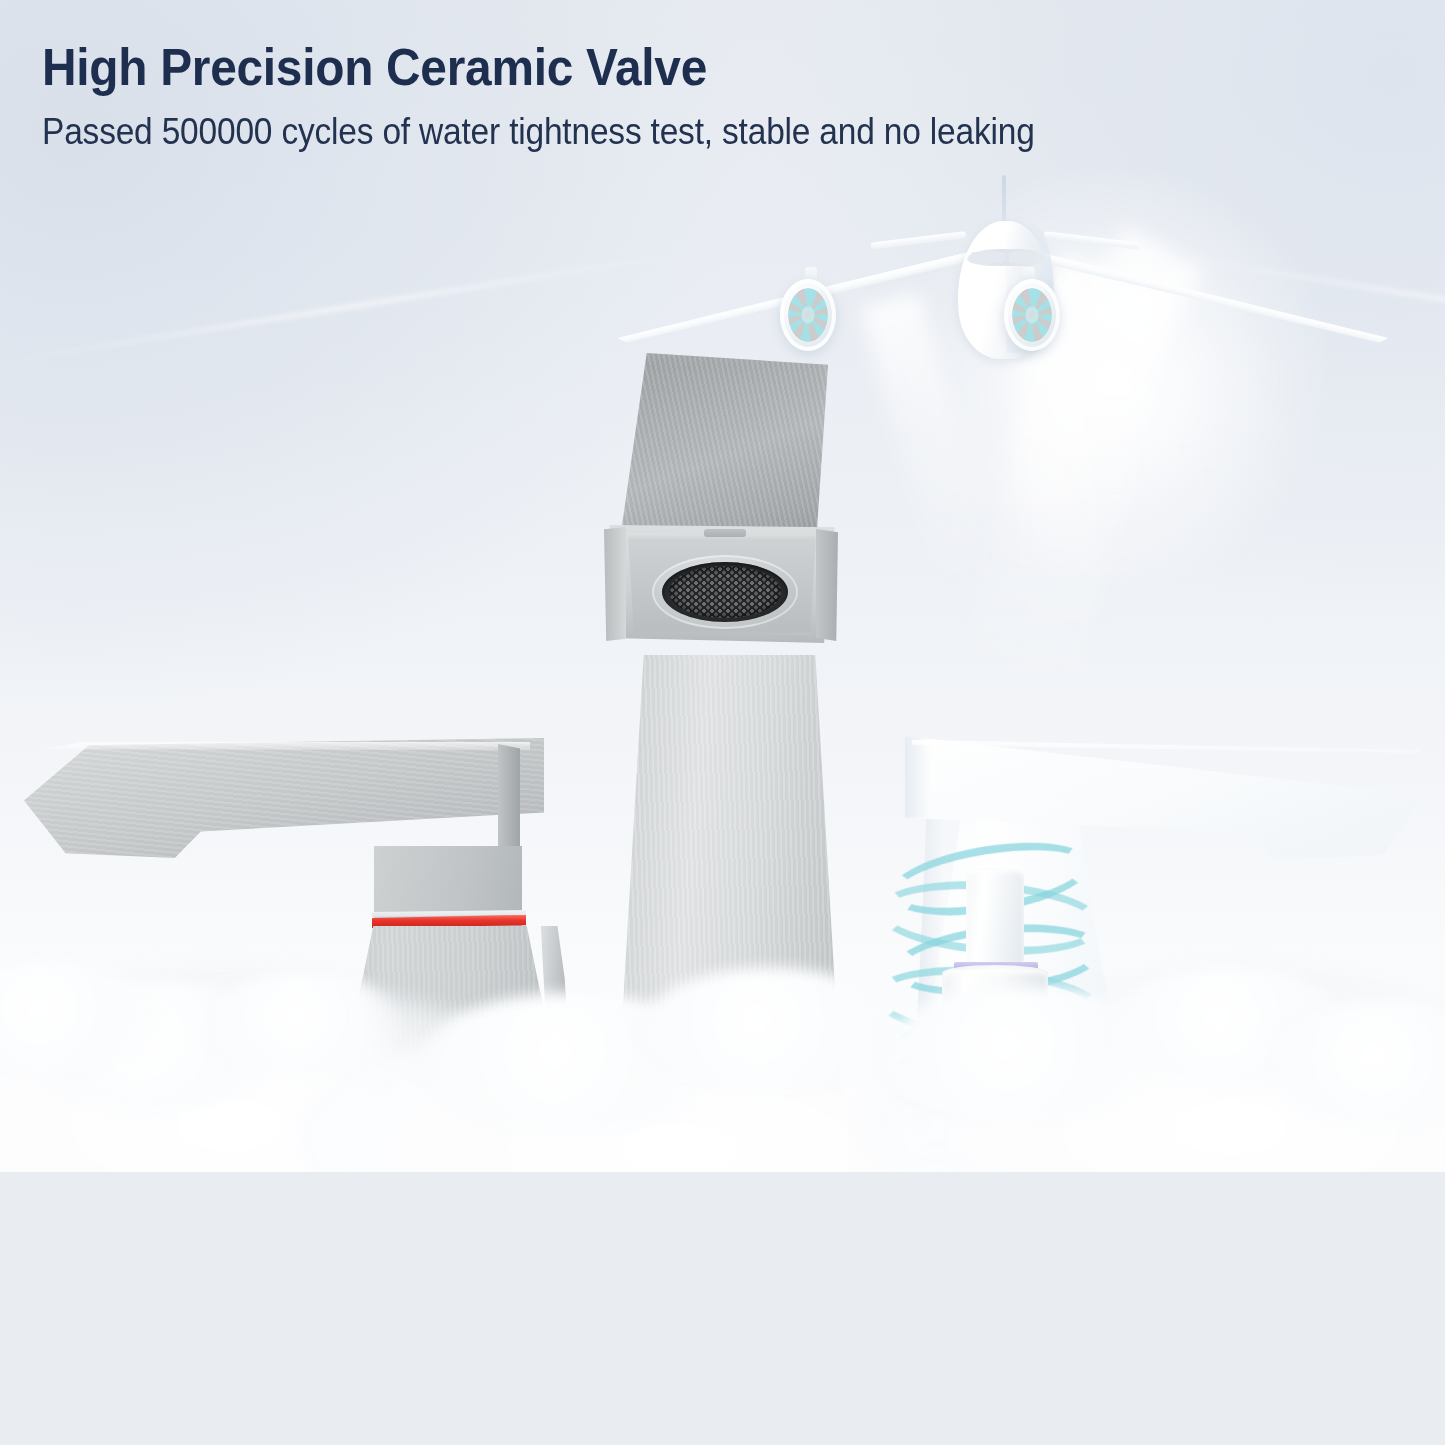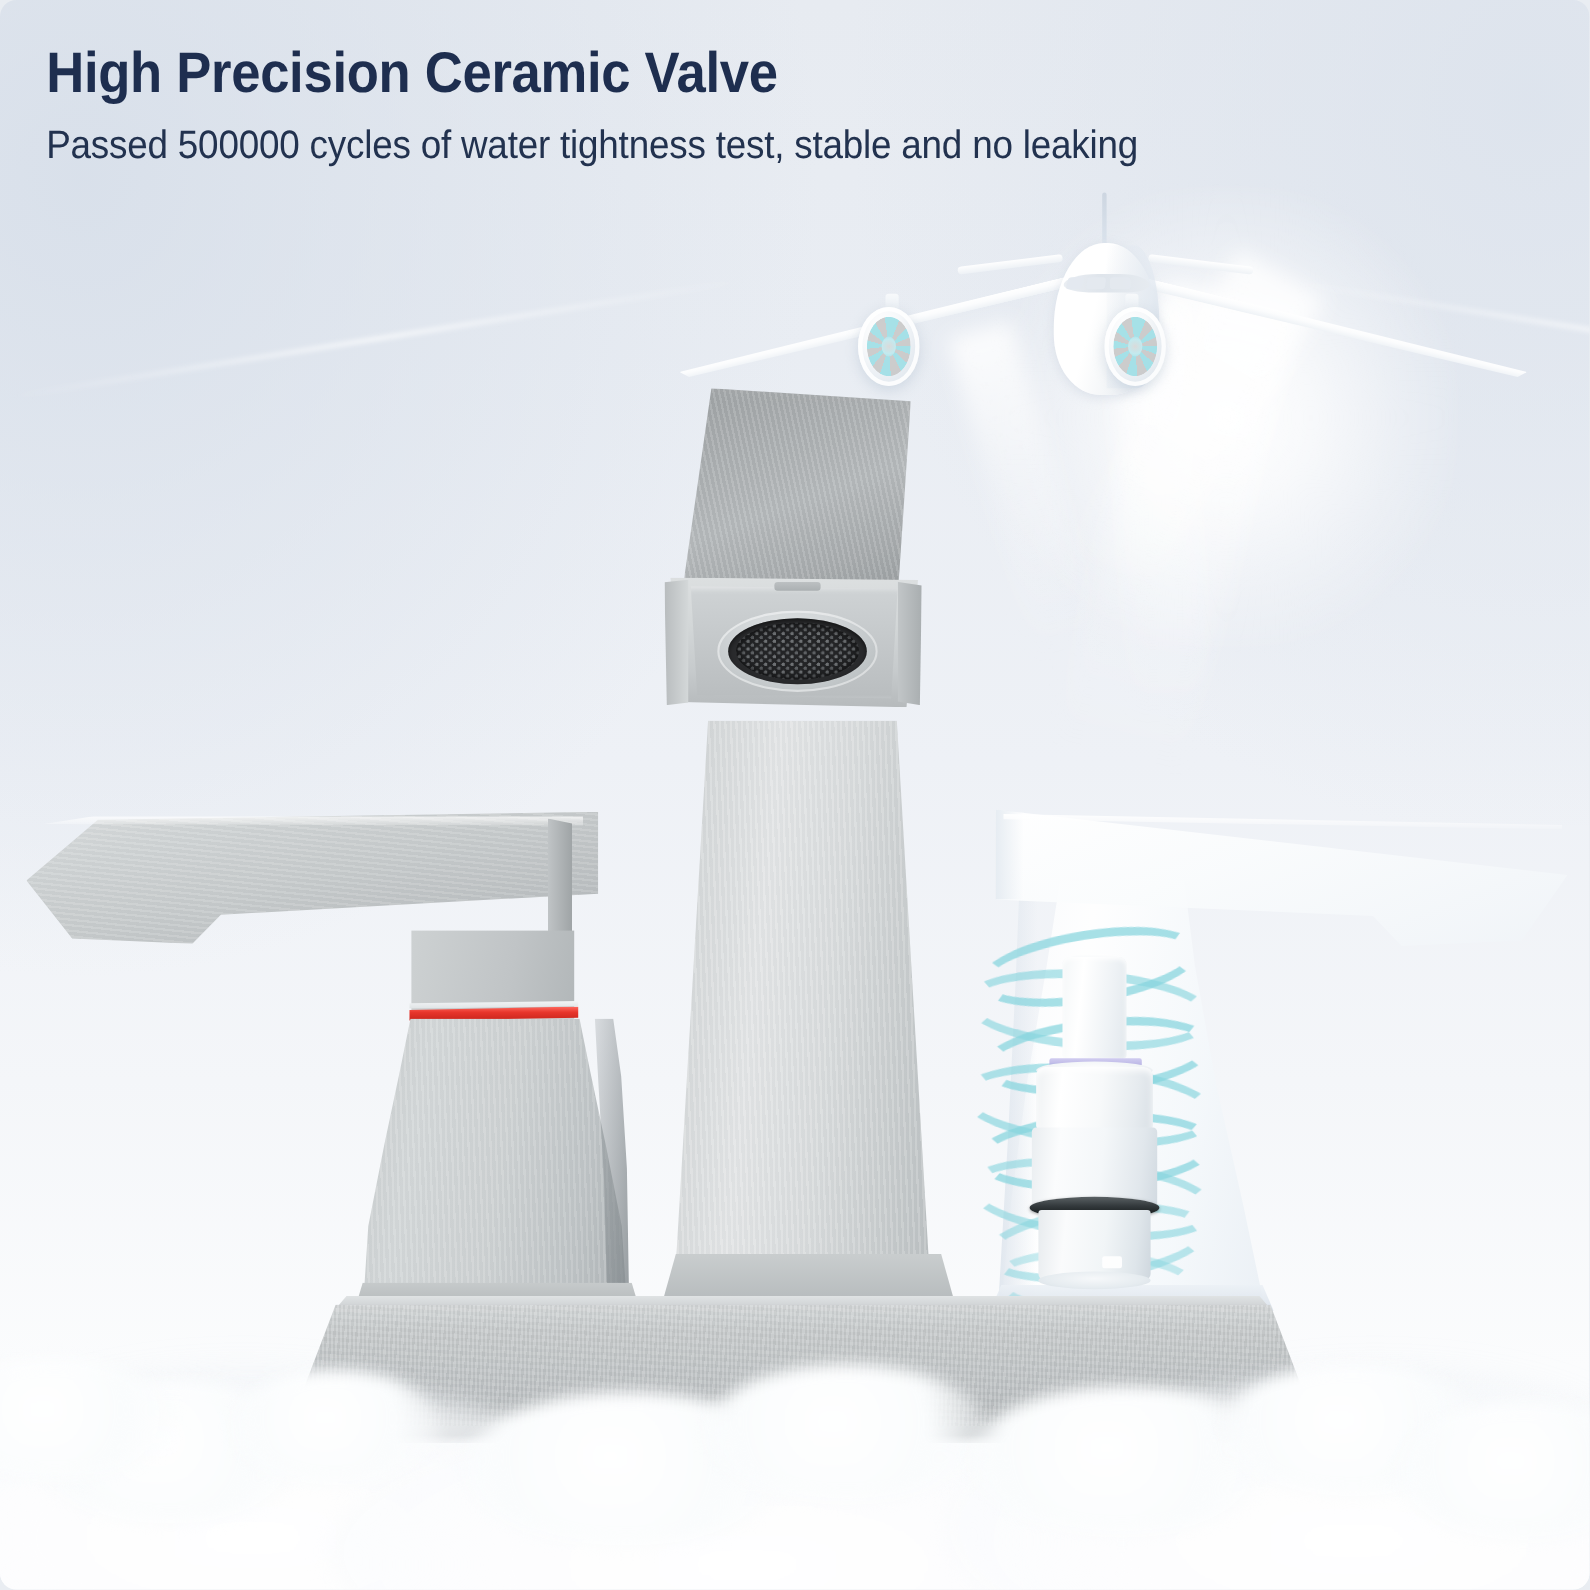--- a/index.html
+++ b/index.html
@@ -1,21 +1,21 @@
 <!DOCTYPE html>
 <html><head>
 <meta charset="utf-8">
 <style>
   html,body{margin:0;padding:0;}
   body{
     width:1445px;height:1445px;overflow:hidden;
     font-family:"Liberation Sans", sans-serif;
     background:#e9edf2;
   }
-  #stage{position:relative;width:1445px;height:1445px;overflow:hidden;border-radius:15px;}
+  #stage{position:relative;width:1445px;height:1172px;overflow:hidden;}
 
   
   .sky{
     position:absolute;inset:0;
     background:
       linear-gradient(180deg,#e7ebf1 0%, #e9edf3 22%, #eef1f6 48%, #f4f6f9 68%, #fbfcfd 86%, #ffffff 100%);
   }
   .sky-tint-l{
     position:absolute;left:0;top:0;width:52%;height:62%;
     background:radial-gradient(ellipse at 10% 18%, rgba(214,222,233,.85) 0%, rgba(214,222,233,0) 70%);

